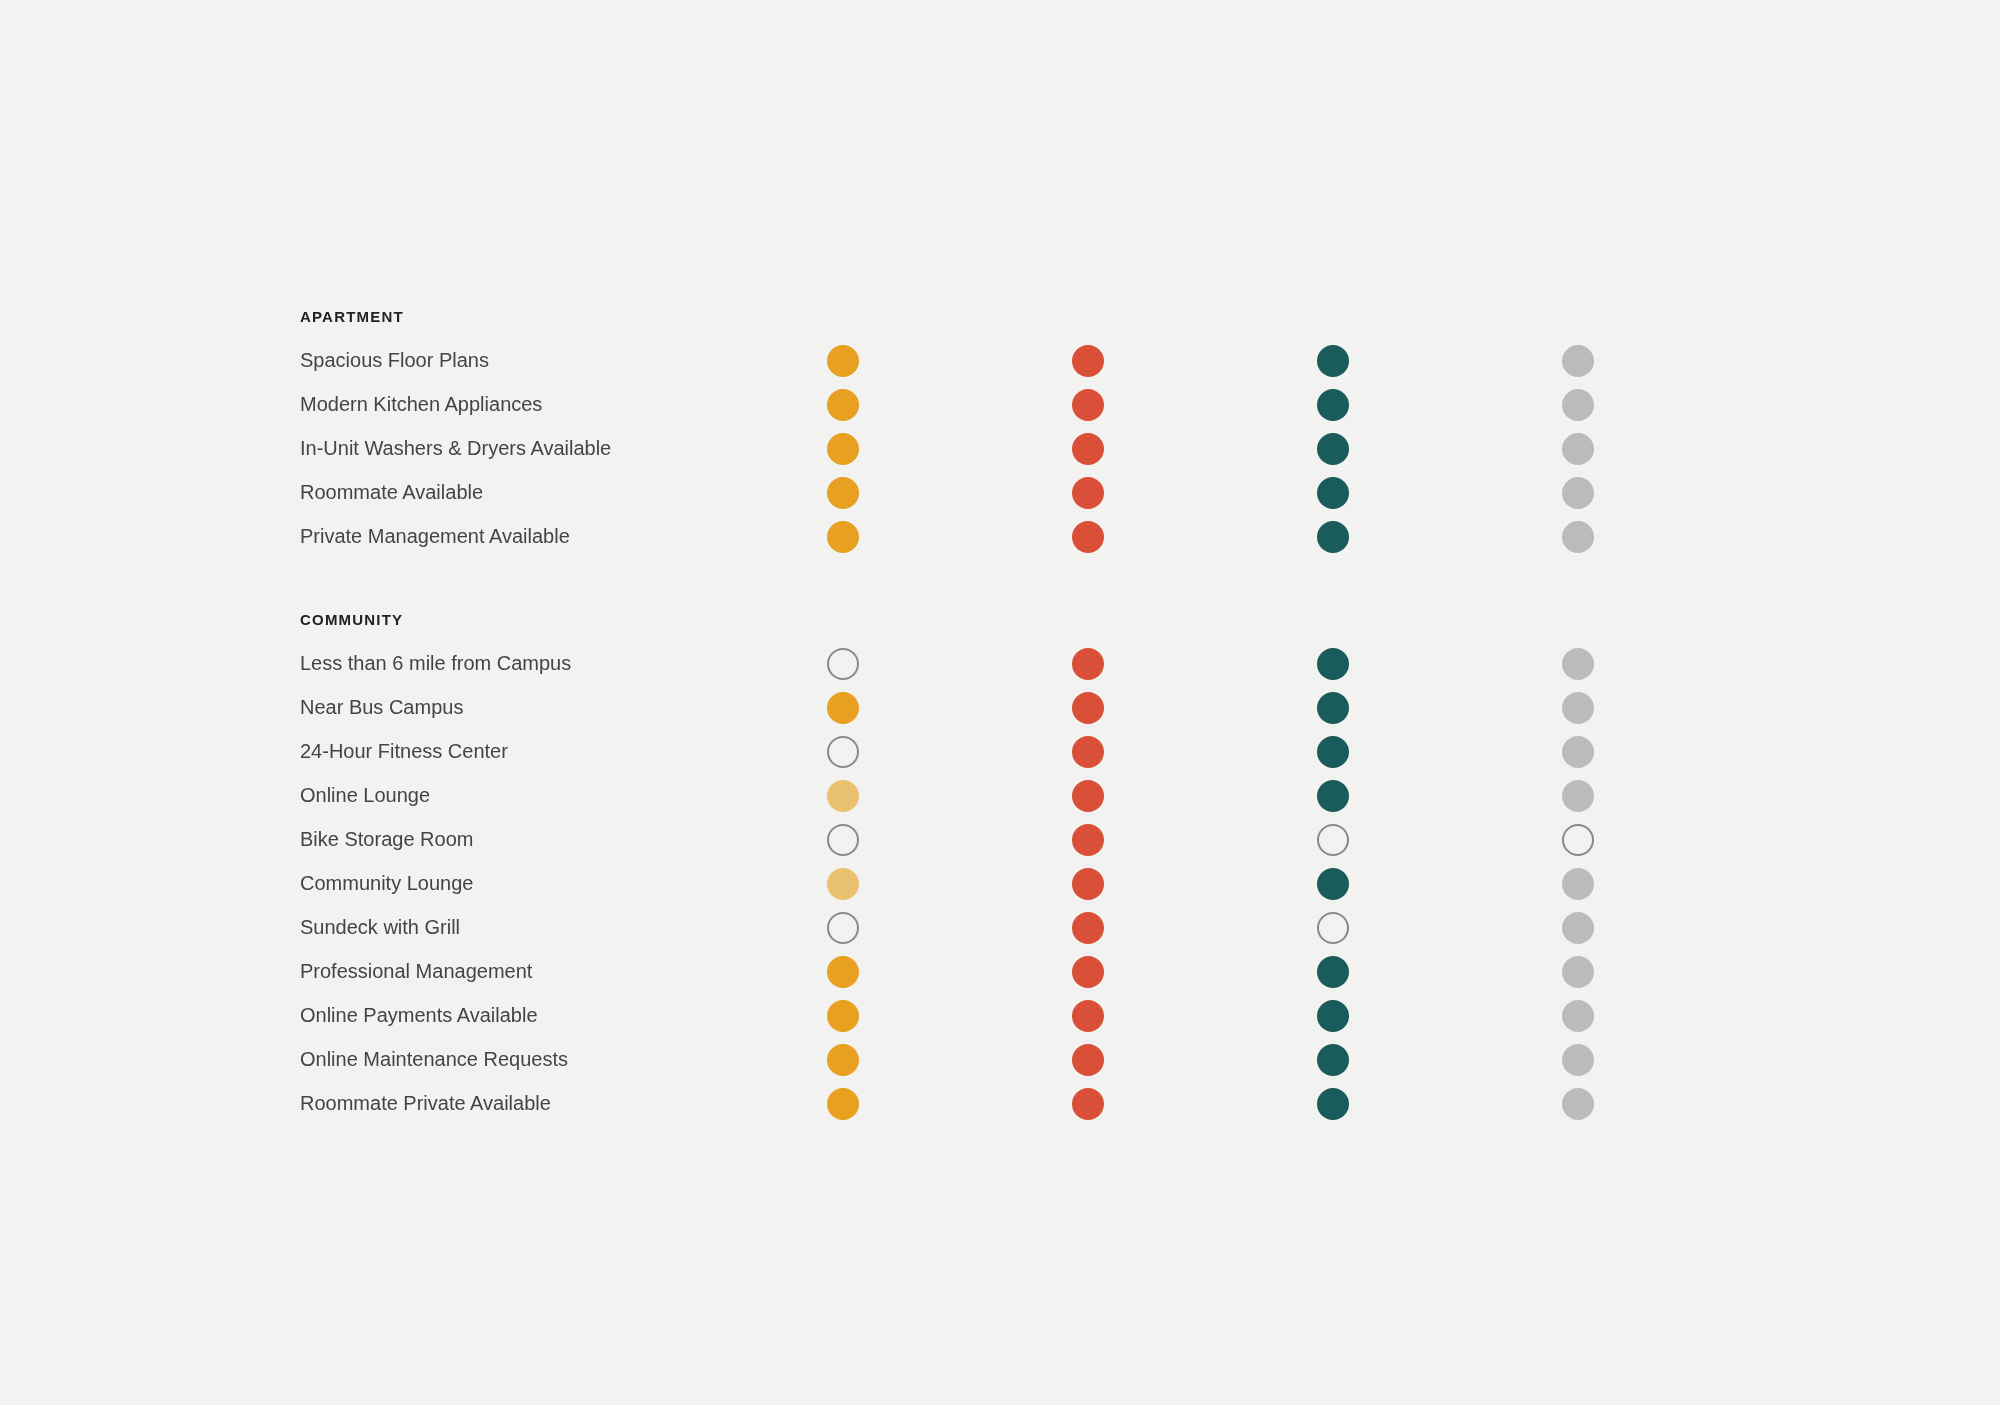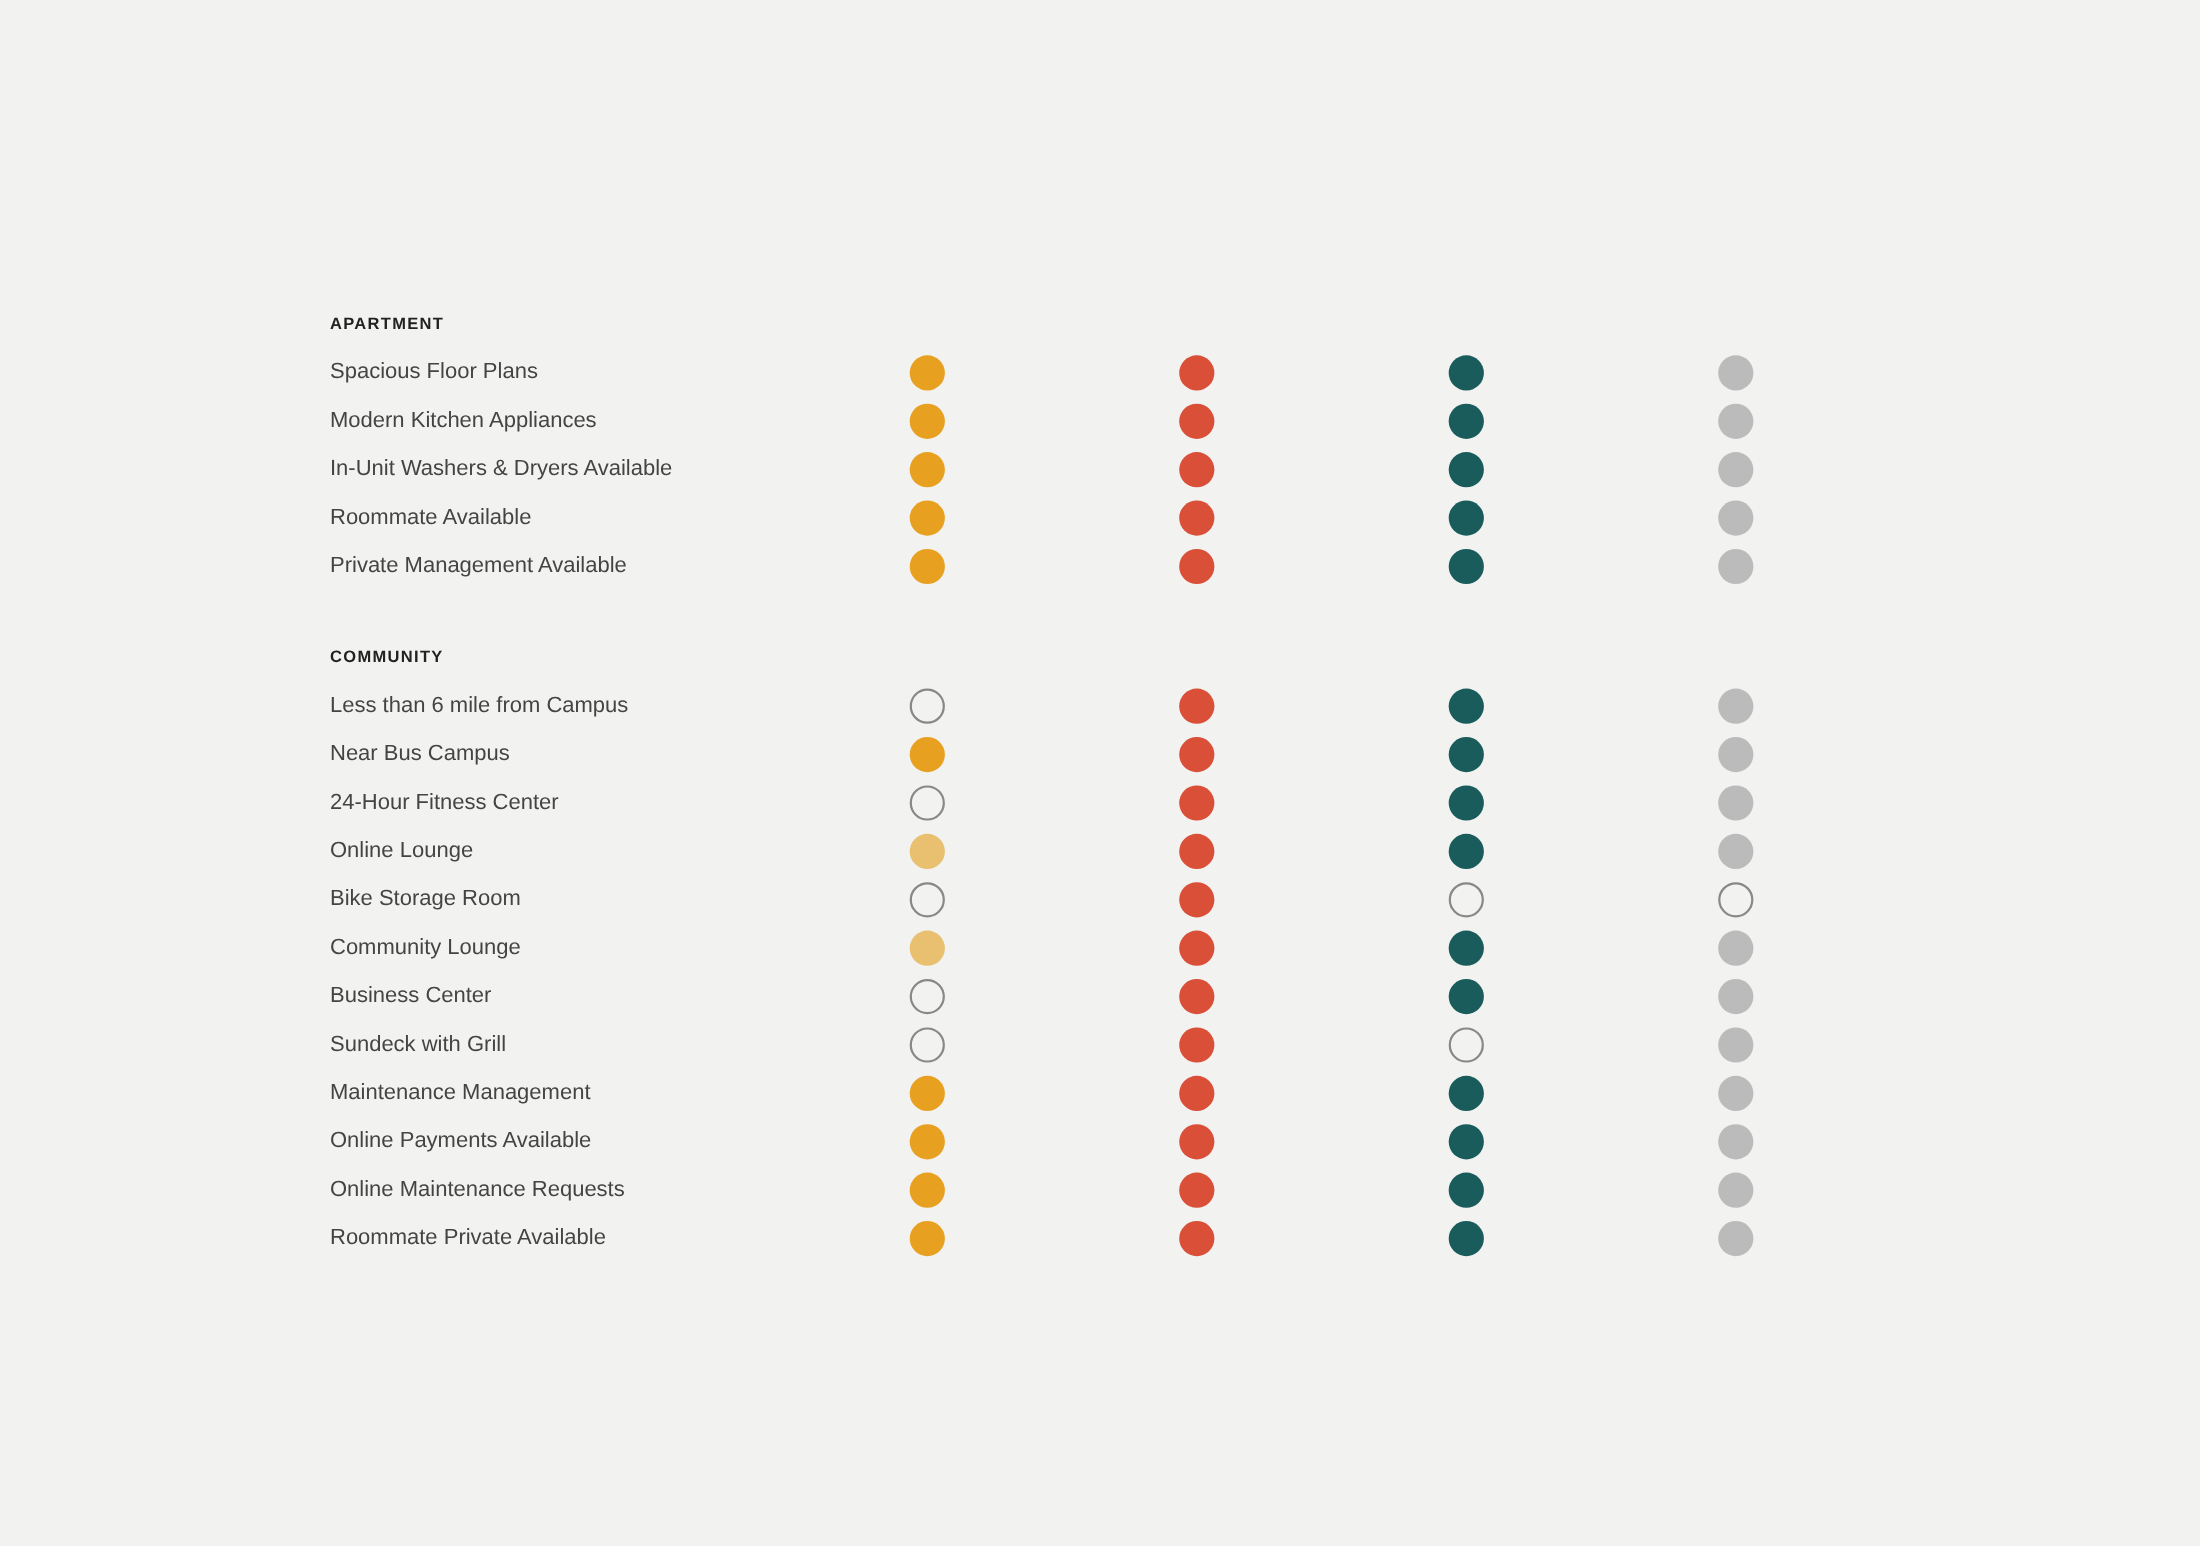--- a/index.html
+++ b/index.html
@@ -266,51 +266,36 @@
           <div class="dot dot-filled-braxton"></div>
         </div>
         <div class="dot-cell">
           <div class="dot dot-filled-cleo"></div>
         </div>
         <div class="dot-cell">
           <div class="dot dot-filled-decker"></div>
         </div>
       </div>
       <div class="data-row">
-        <div class="row-label">Business Center</div>
-        <div class="dot-cell">
-          <div class="dot dot-empty"></div>
-        </div>
-        <div class="dot-cell">
-          <div class="dot dot-filled-braxton"></div>
-        </div>
-        <div class="dot-cell">
-          <div class="dot dot-filled-cleo"></div>
-        </div>
-        <div class="dot-cell">
-          <div class="dot dot-filled-decker"></div>
-        </div>
-      </div>
-      <div class="data-row">
         <div class="row-label">Sundeck with Grill</div>
         <div class="dot-cell">
           <div class="dot dot-empty"></div>
         </div>
         <div class="dot-cell">
           <div class="dot dot-filled-braxton"></div>
         </div>
         <div class="dot-cell">
           <div class="dot dot-empty"></div>
         </div>
         <div class="dot-cell">
           <div class="dot dot-filled-decker"></div>
         </div>
       </div>
       <div class="data-row">
-        <div class="row-label">Maintenance Management</div>
+        <div class="row-label">Professional Management</div>
         <div class="dot-cell">
           <div class="dot dot-filled-adora"></div>
         </div>
         <div class="dot-cell">
           <div class="dot dot-filled-braxton"></div>
         </div>
         <div class="dot-cell">
           <div class="dot dot-filled-cleo"></div>
         </div>
         <div class="dot-cell">

